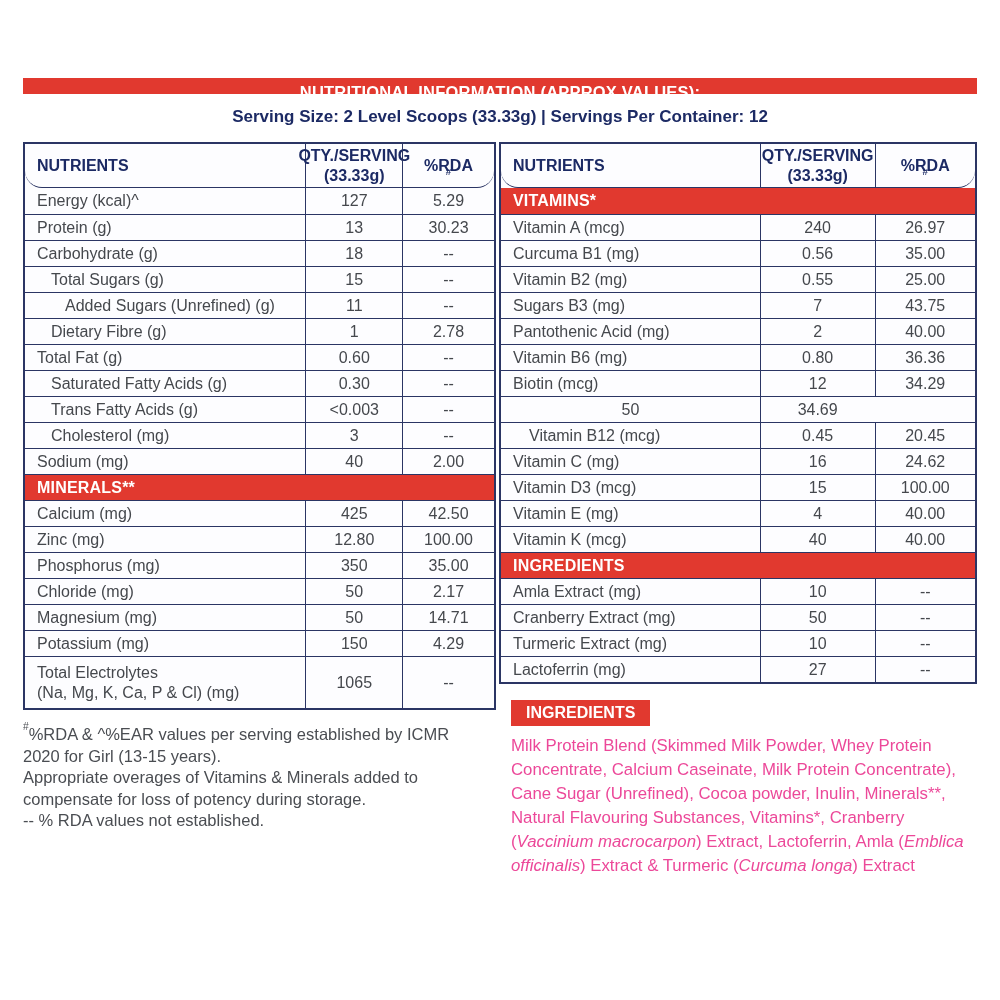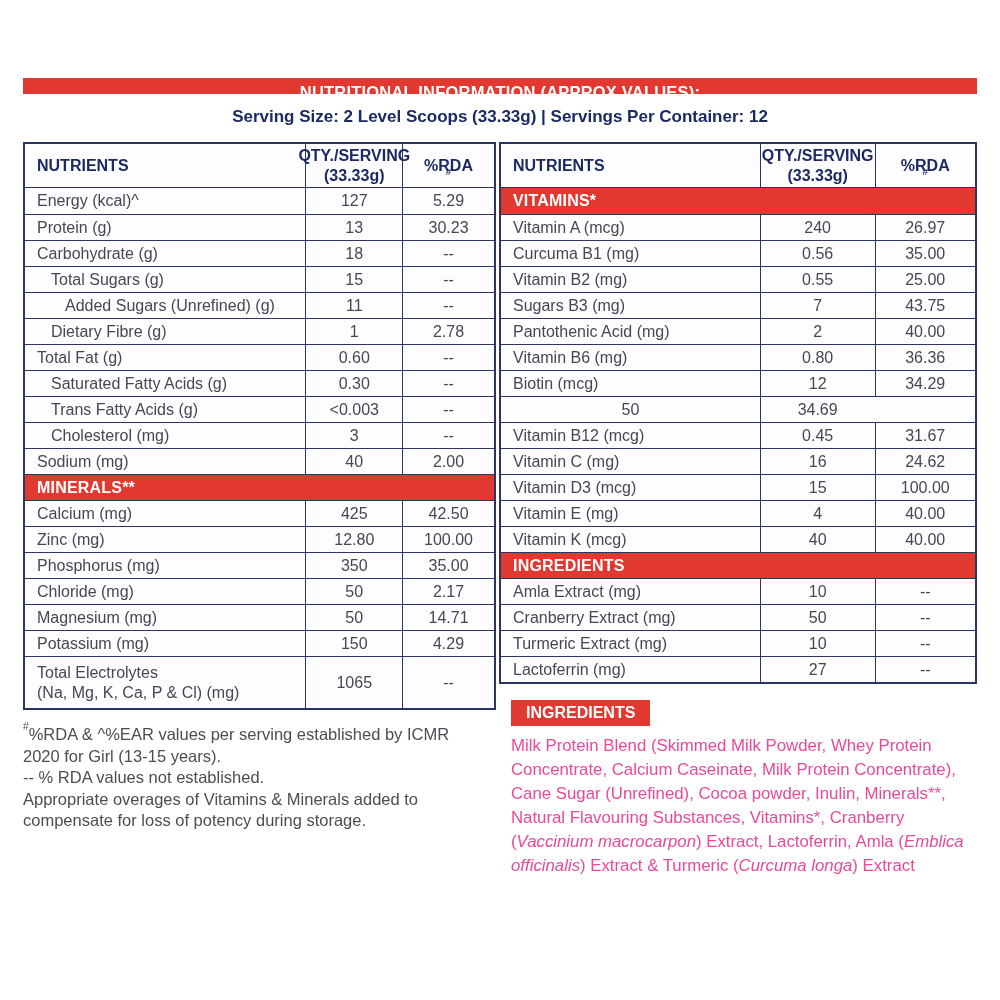--- a/index.html
+++ b/index.html
@@ -49,21 +49,21 @@
     background:#FDFDFF;
     width:100%;
   }
   .tr{
     display:grid;
     min-height:26px;
     align-items:stretch;
   }
   .t-left .tr{grid-template-columns:59.8% 20.6% 19.6%;}
   .t-right .tr{grid-template-columns:54.6% 24.2% 21.2%;}
-  .thead{min-height:44px;border-bottom:1px solid var(--border);}
+  .thead{min-height:44px;border-bottom:1px solid var(--border);border-radius:17px;}
   .tbody .tr + .tr{border-top:1px solid var(--border);}
   .td{
     display:flex;
     align-items:center;
     font-size:16px;
     padding:1px 4px;
   }
   .td + .td{border-left:1px solid var(--border);}
   .td.lbl{justify-content:flex-start;padding-left:12px;}
   .td.num{justify-content:center;text-align:center;}
@@ -263,22 +263,22 @@
 (Na, Mg, K, Ca, P &amp; Cl) (mg)</span>
               </div>
               <div class="td num">1065</div>
               <div class="td num">--</div>
             </div>
           </div>
       </div>
 
       <div class="footnotes">
         <div><sup>#</sup><span>%RDA &amp; ^%EAR values per serving established by ICMR 2020 for Girl (13-15 years).</span></div>
+        <div>Appropriate overages of Vitamins &amp; Minerals added to compensate for loss of potency during storage.</div>
         <div>-- % RDA values not established.</div>
-        <div>Appropriate overages of Vitamins &amp; Minerals added to compensate for loss of potency during storage.</div>
       </div>
     </div>
 
     <div class="col-right">
       <div class="ntable t-right">
         <div class="tr thead">
           <div class="td lbl">NUTRIENTS</div>
           <div class="td num">
             <span class="qty2">QTY./SERVING</span>
             <span class="qty2">(33.33g)</span>
@@ -337,25 +337,25 @@
                 <span>Biotin (mcg)</span>
               </div>
               <div class="td num">12</div>
               <div class="td num">34.29</div>
             </div>
             <div class="tr">
               <div class="td num">50</div>
               <div class="td num">34.69</div>
             </div>
             <div class="tr">
-              <div class="td lbl" style="padding-left: 12px;">
+              <div class="td lbl" style="padding-left: 28px;">
                 <span>Vitamin B12 (mcg)</span>
               </div>
               <div class="td num">0.45</div>
-              <div class="td num">31.67</div>
+              <div class="td num">20.45</div>
             </div>
             <div class="tr">
               <div class="td lbl" style="">
                 <span>Vitamin C (mg)</span>
               </div>
               <div class="td num">16</div>
               <div class="td num">24.62</div>
             </div>
             <div class="tr">
               <div class="td lbl" style="padding-left: 12px;">

